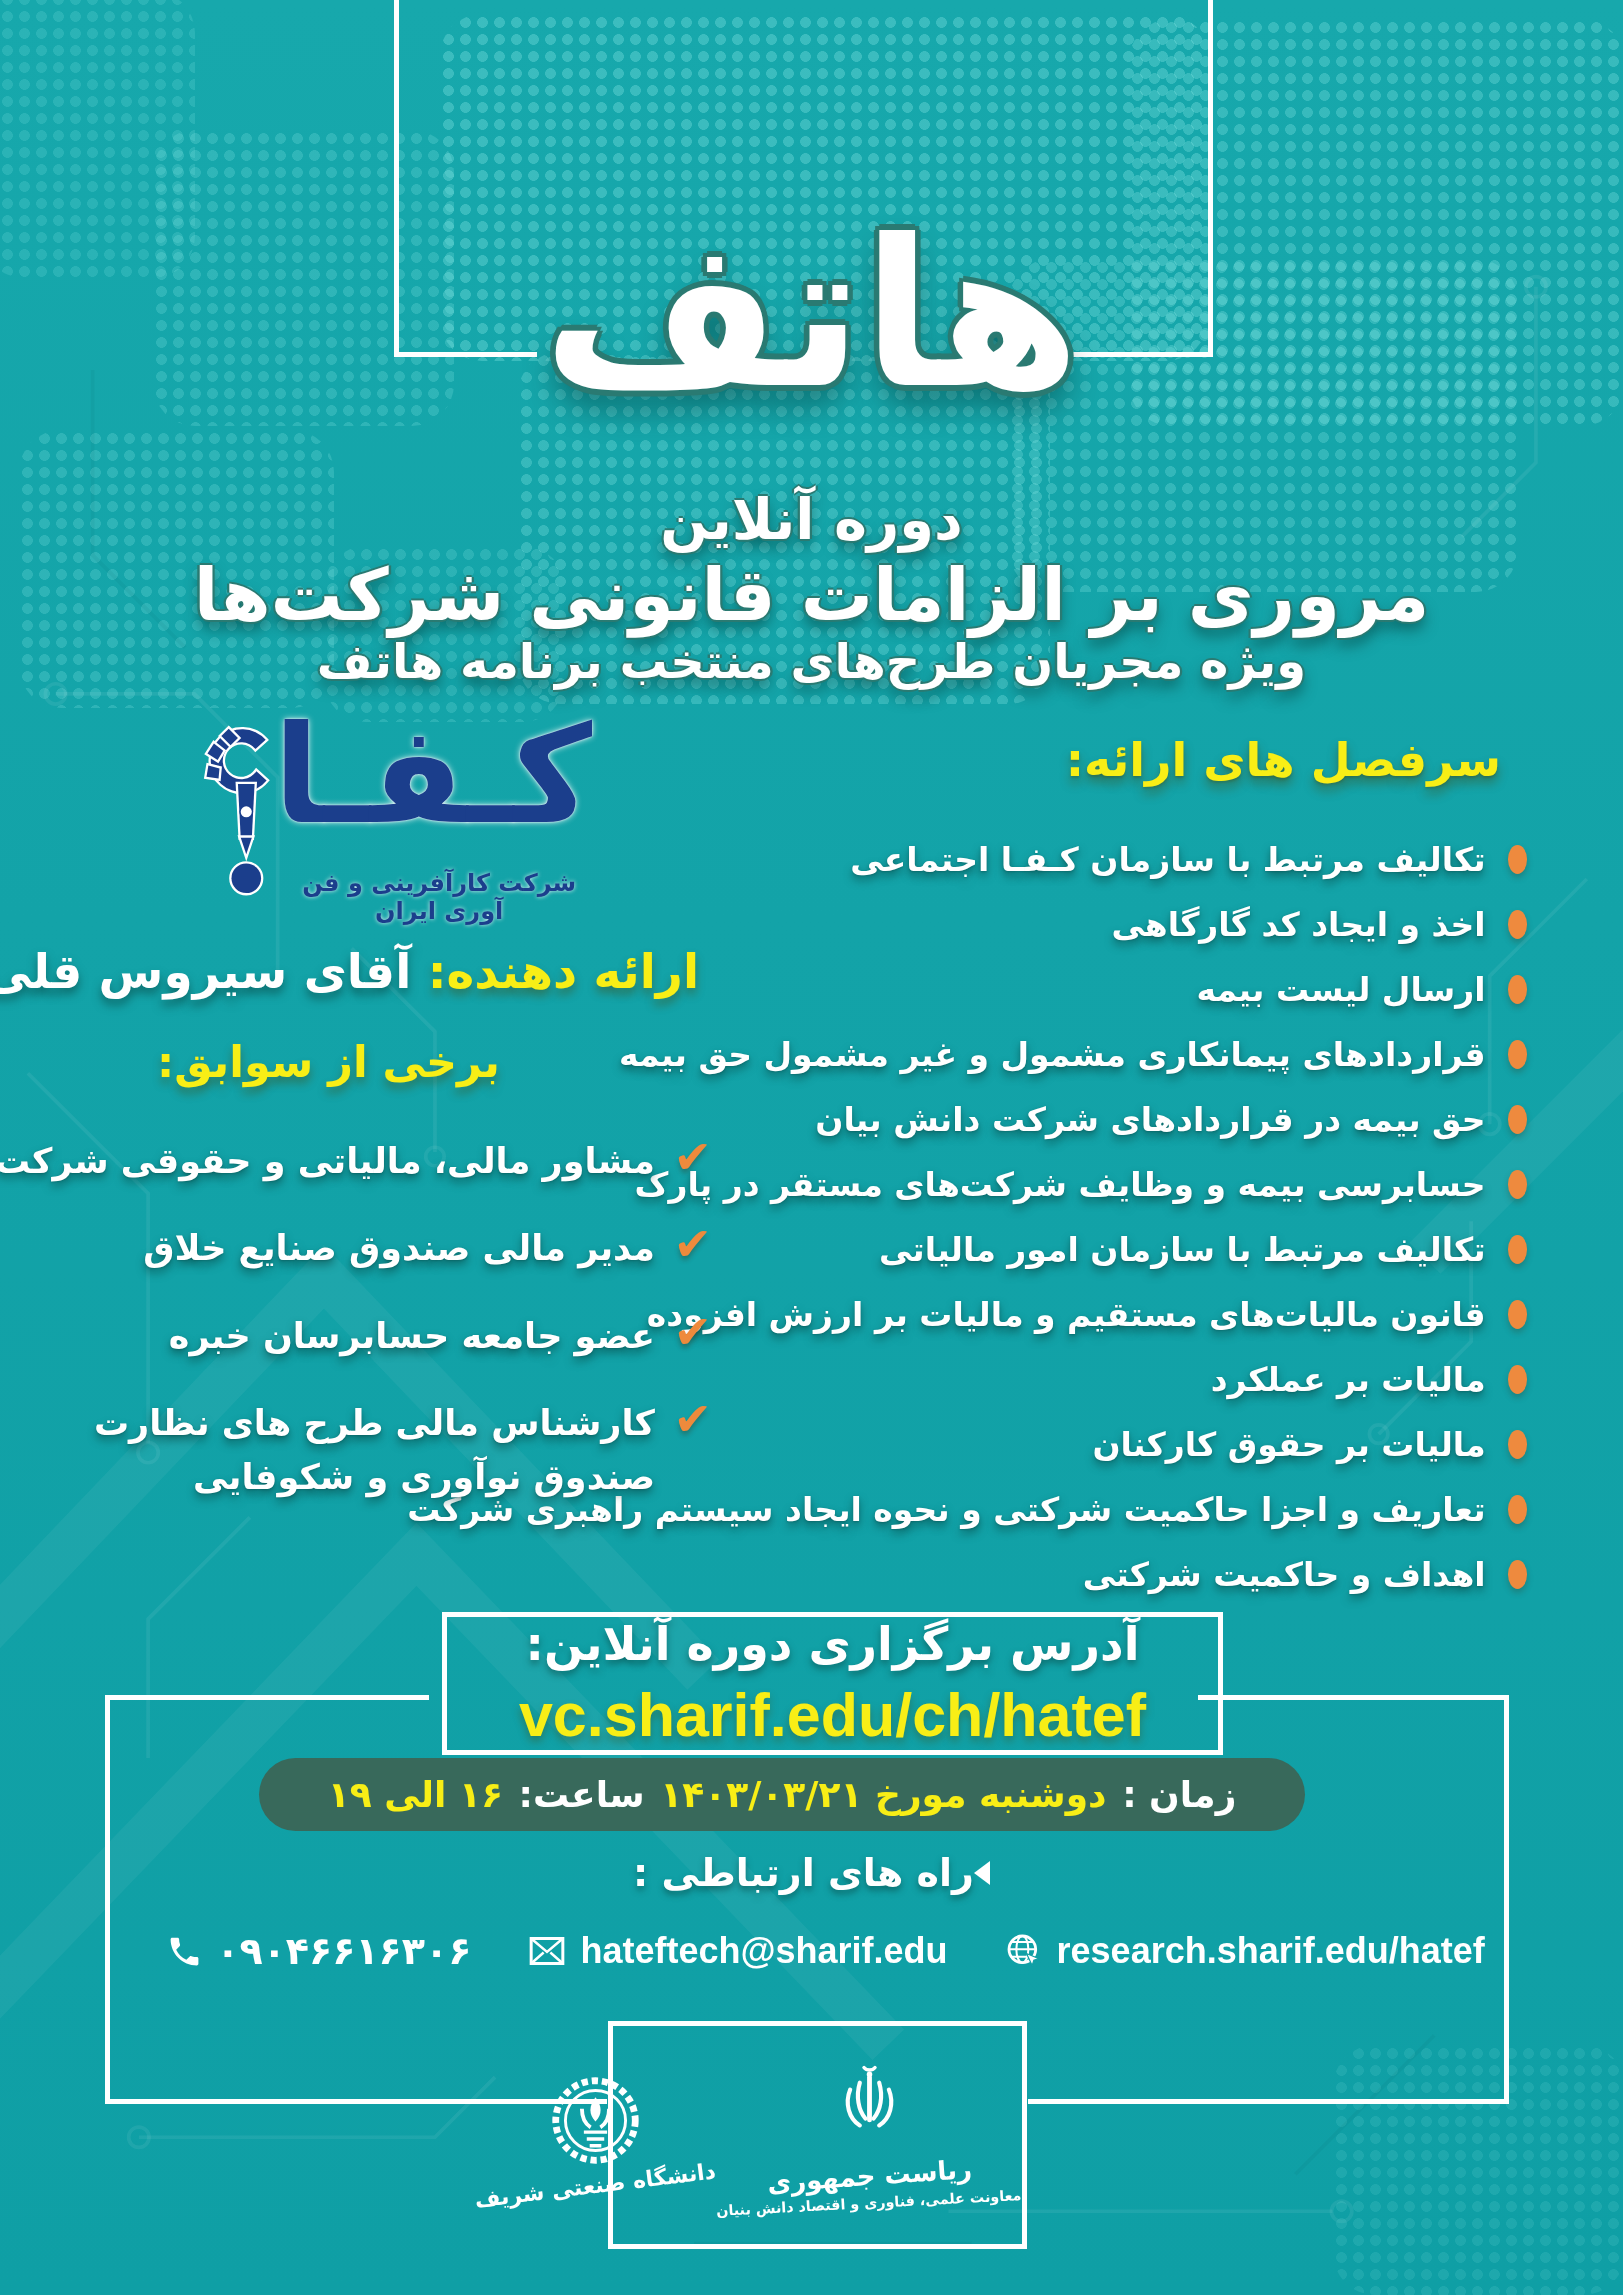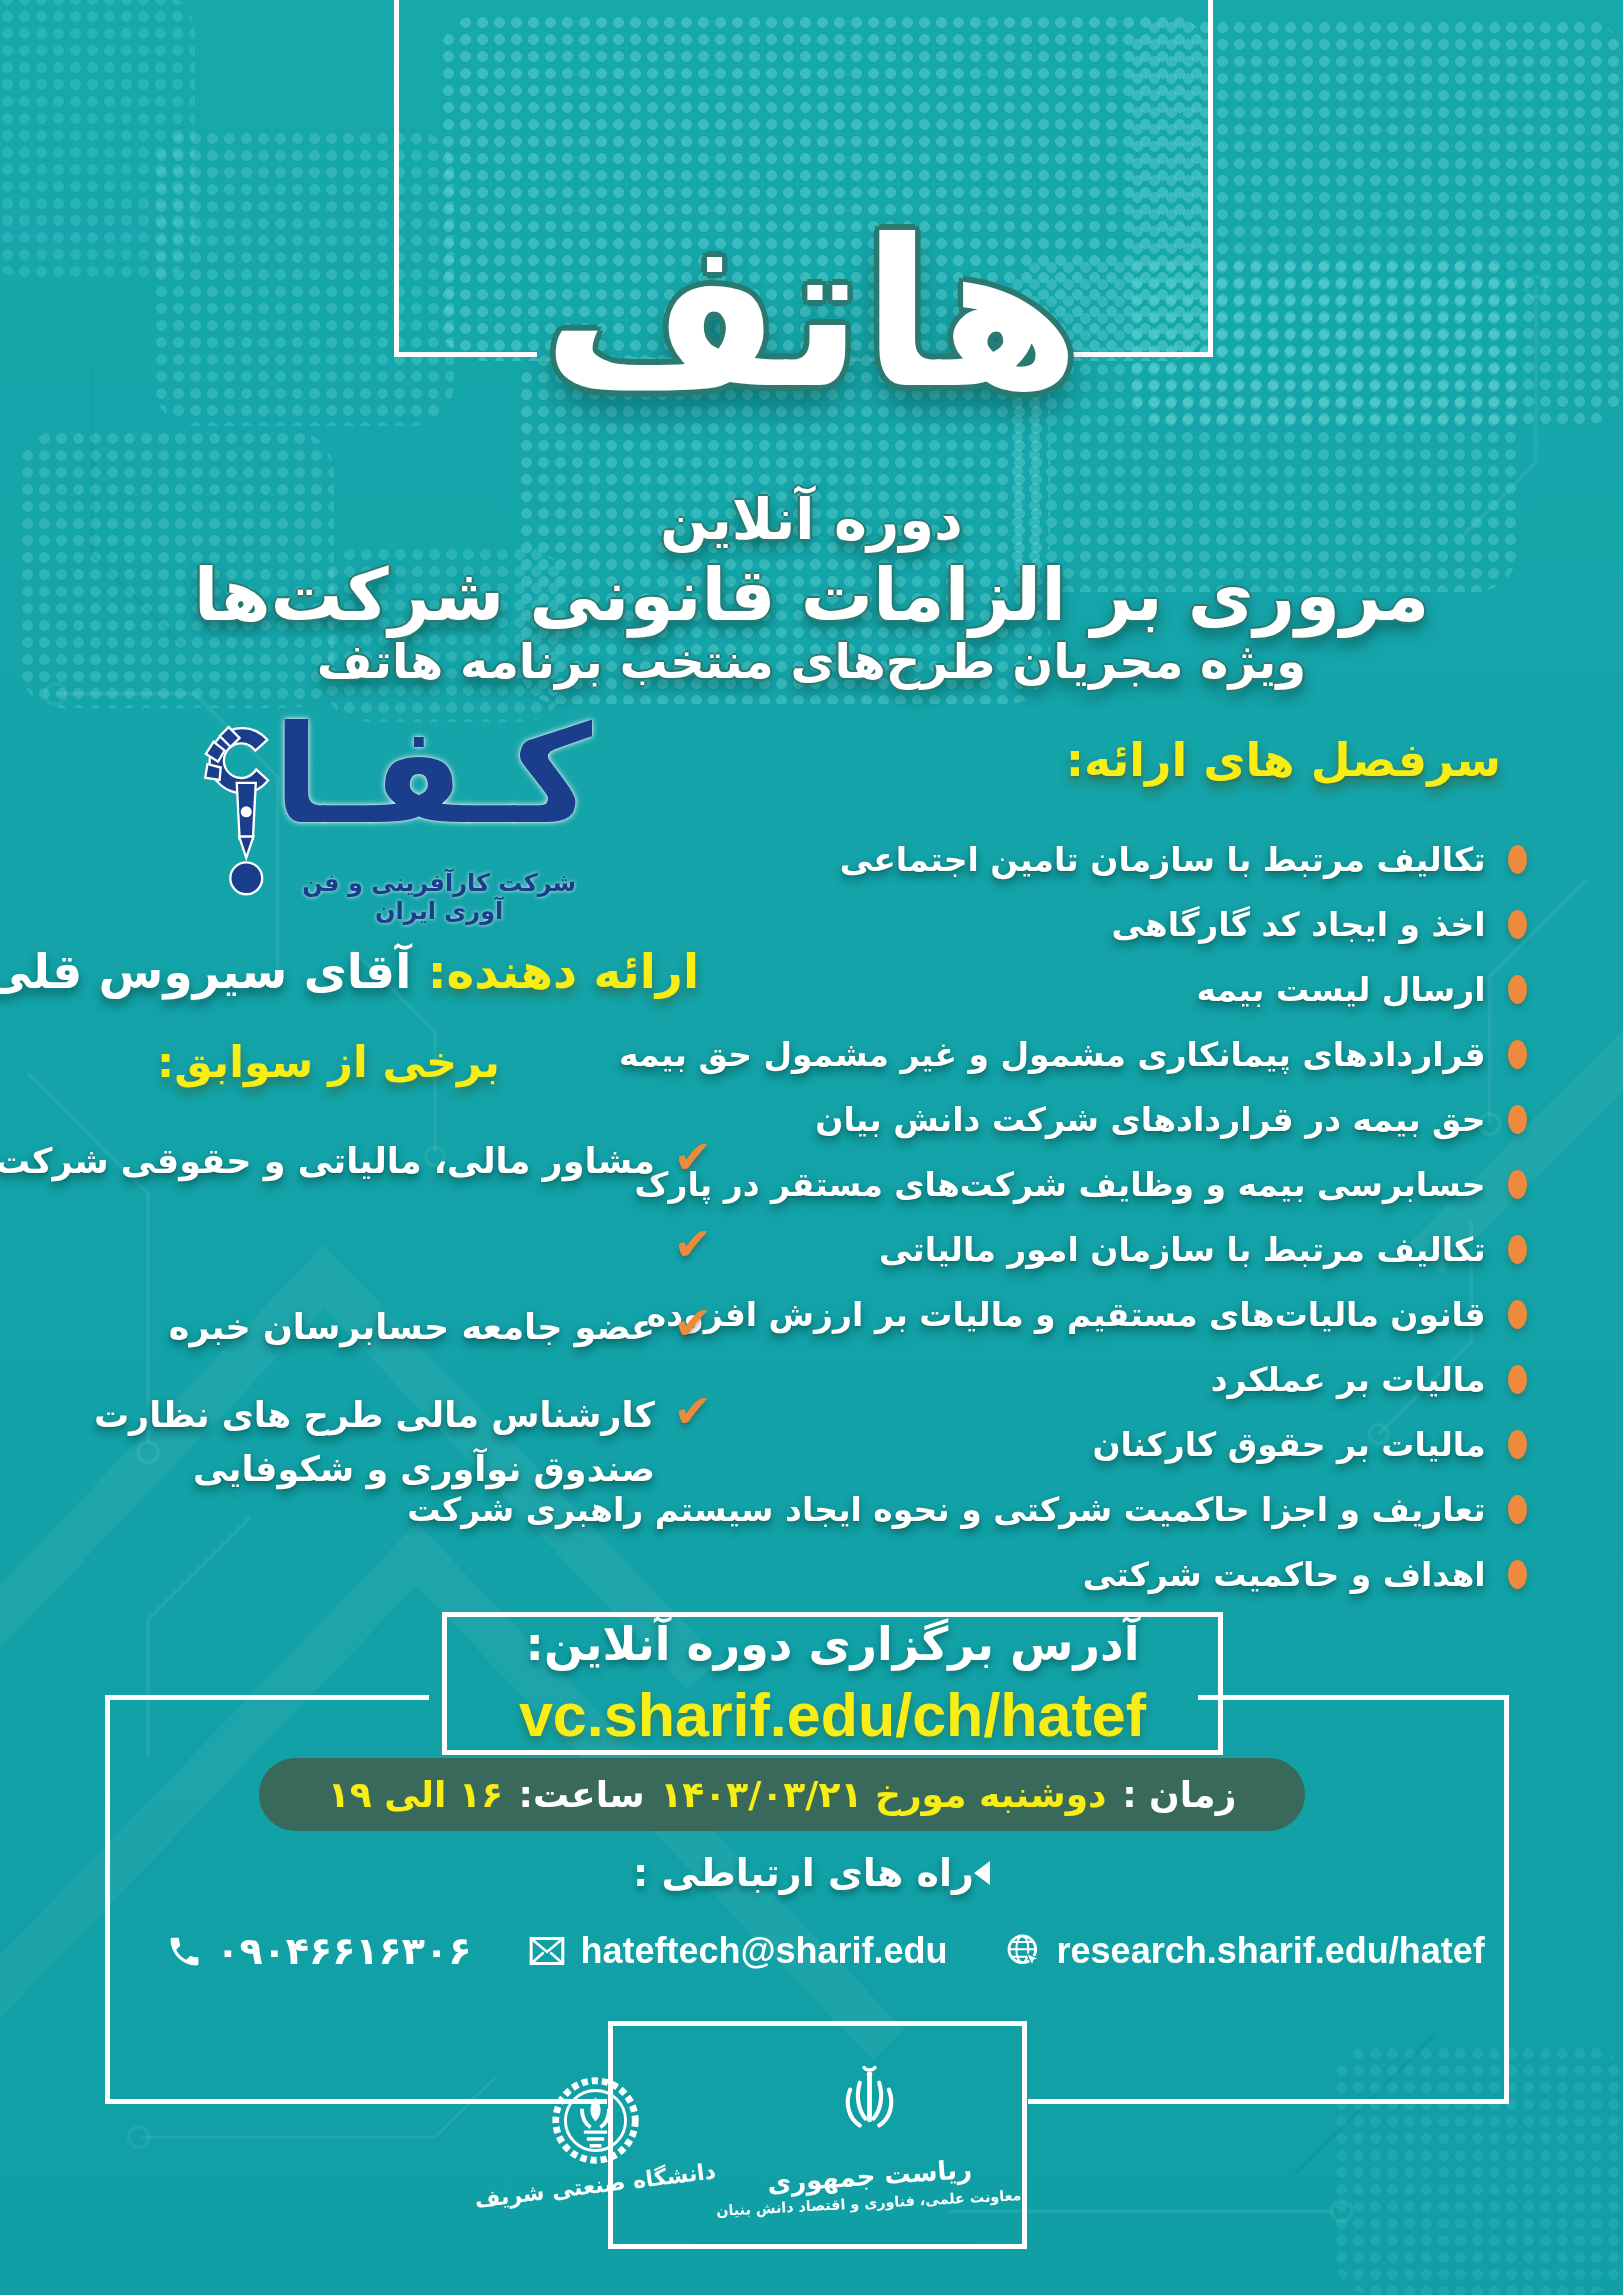--- a/index.html
+++ b/index.html
@@ -191,21 +191,21 @@
         <circle cx="49" cy="168" r="16"></circle>
       </g>
     </svg>
     <div class="kafa-tag">شرکت کارآفرینی و فن آوری ایران</div>
   </div>
 
   <div class="topics-head">سرفصل های ارائه:</div>
   <ul class="topics">
     <li>
         <span class="bullet"></span>
-        <span class="t">تکالیف مرتبط با سازمان تامین اجتماعی</span>
+        <span class="t">تکالیف مرتبط با سازمان کـفـا اجتماعی</span>
       </li>
     <li>
         <span class="bullet"></span>
         <span class="t">اخذ و ایجاد کد گارگاهی</span>
       </li>
     <li>
         <span class="bullet"></span>
         <span class="t">ارسال لیست بیمه</span>
       </li>
     <li>
@@ -251,20 +251,21 @@
     <span class="name">آقای سیروس قلی پور</span>
   </div>
   <div class="records-head">برخی از سوابق:</div>
   <ul class="creds">
     <li>
         <span class="chk">✔</span>
         <span class="t">مشاور مالی، مالیاتی و حقوقی شرکت کفا</span>
       </li>
     <li>
         <span class="chk">✔</span>
+        <span class="t">مدیر مالی صندوق صنایع خلاق</span>
       </li>
     <li>
         <span class="chk">✔</span>
         <span class="t">عضو جامعه حسابرسان خبره</span>
       </li>
     <li class="wrap">
         <span class="chk">✔</span>
         <span class="t">کارشناس مالی طرح های نظارت صندوق نوآوری و شکوفایی</span>
       </li>
   </ul>

